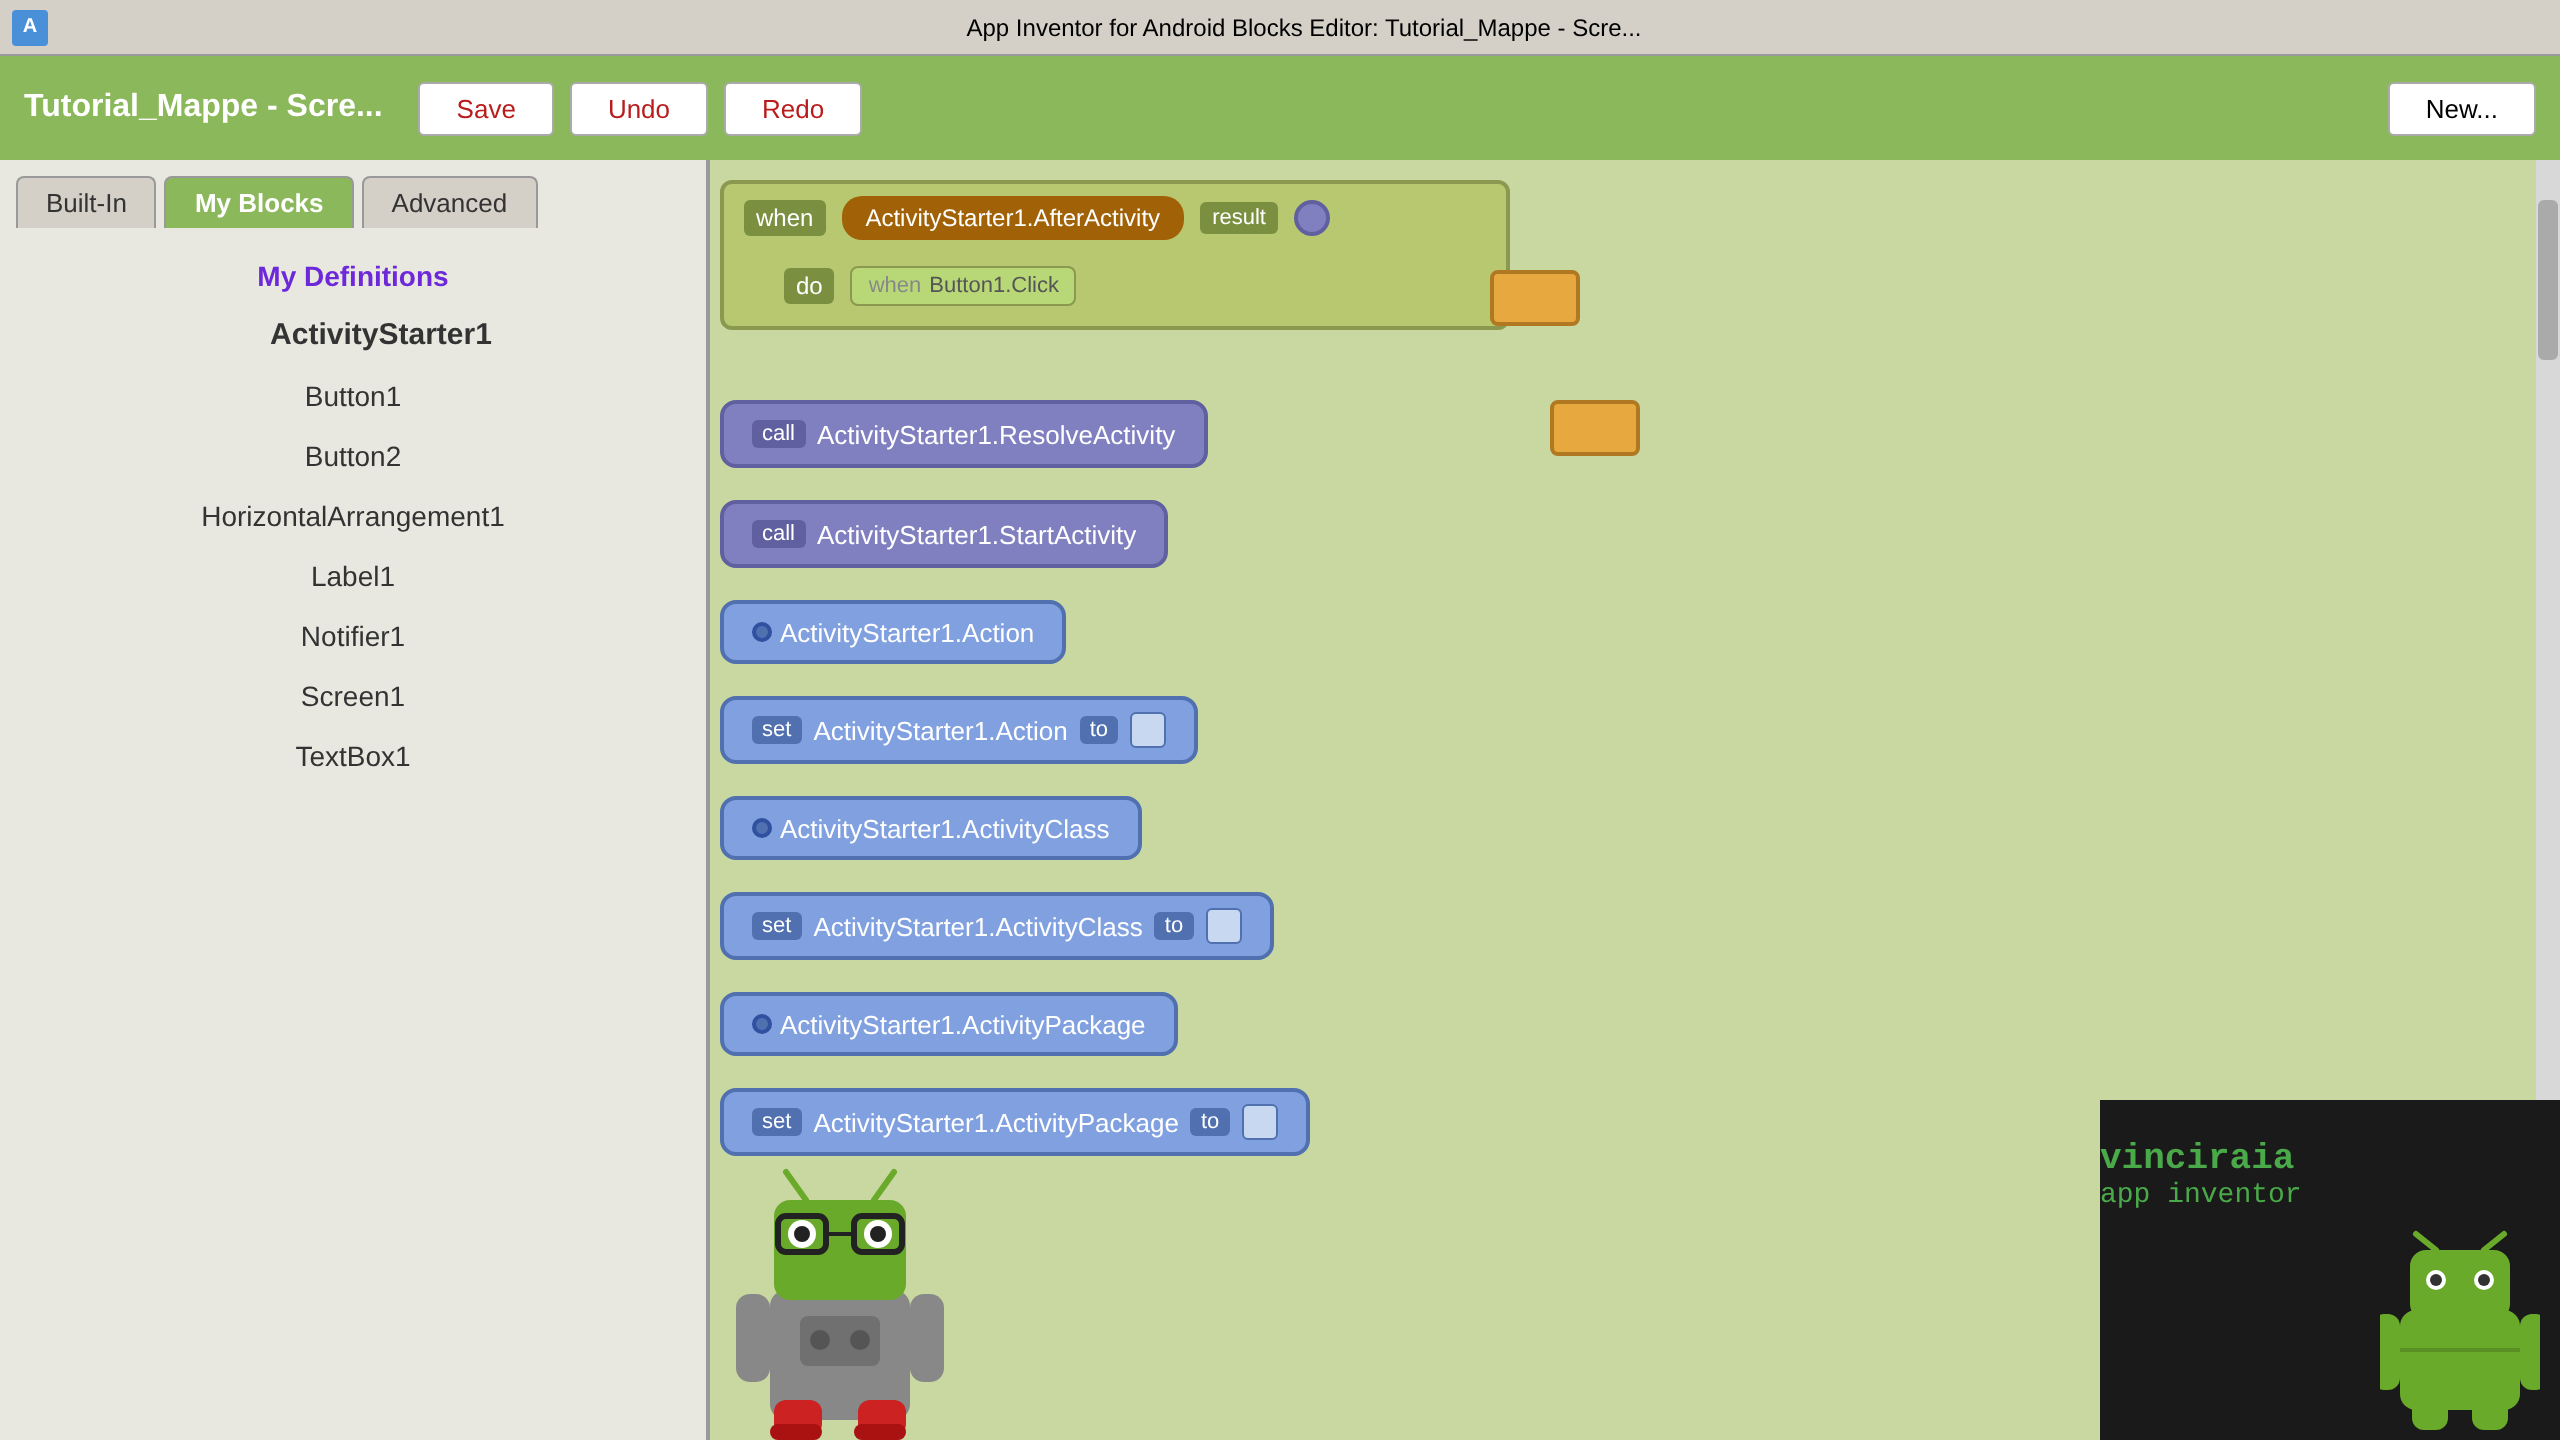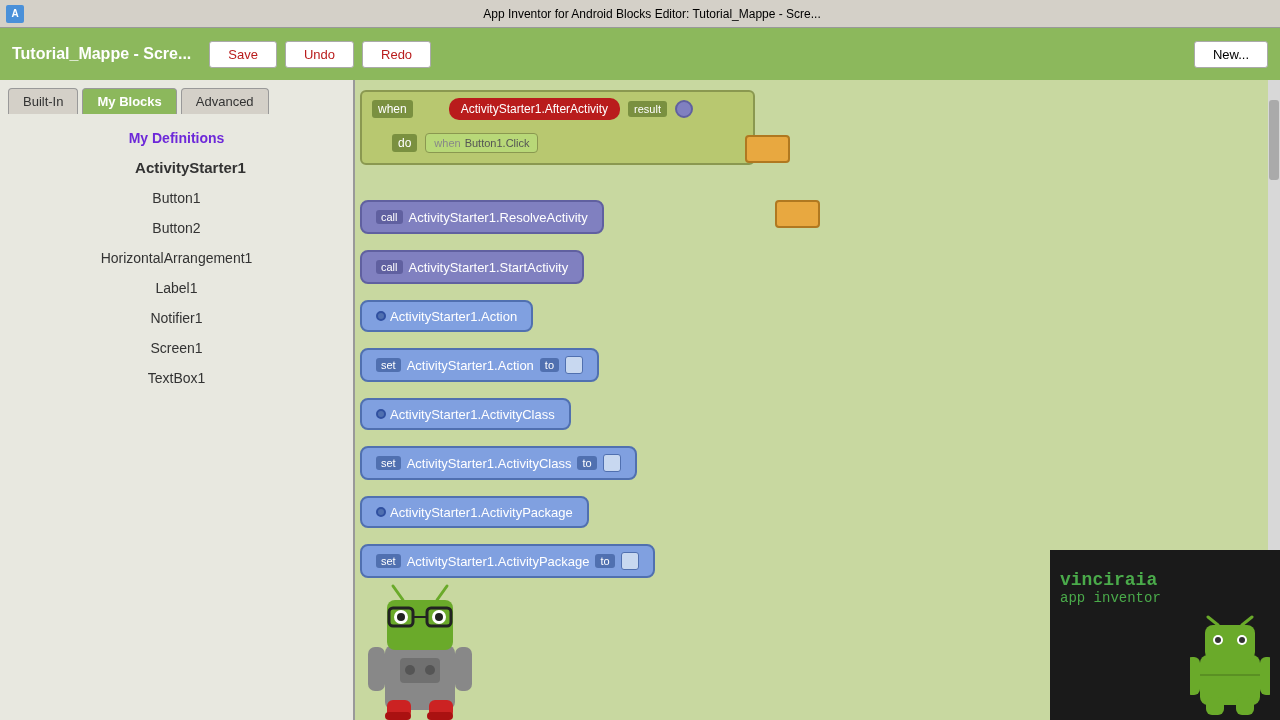--- a/index.html
+++ b/index.html
@@ -207,21 +207,21 @@
       <div class="sidebar-item">Screen1</div>
       <div class="sidebar-item">TextBox1</div>
     </div>
   </div>
 
   <div class="canvas">
 
     <div style="position:absolute; left:5px; top:10px; width:395px; background:#b8c870; border:2px solid #8a9850; border-radius:6px; padding:6px 10px 10px 10px;">
       <div style="display:flex; align-items:center; gap:8px;">
         <span style="background:#7a9040; border-radius:3px; padding:2px 6px; color:white; font-size:12px;">when</span>
-        <span style="background:#b91c1c; border-radius:10px; padding:4px 12px; color:white; font-size:12px;margin-left:28px;">ActivityStarter1.AfterActivity</span>
+        <span style="background:#a16207; border-radius:10px; padding:4px 12px; color:white; font-size:12px;">ActivityStarter1.AfterActivity</span>
         <span style="background:#7a9040; border-radius:3px; padding:2px 6px; color:white; font-size:11px;">result</span>
         <div style="width:18px;height:18px;background:#8080c0;border-radius:50%;border:2px solid #6060a0;"></div>
       </div>
       <div style="display:flex; align-items:center; gap:8px; margin-top:13px; padding-left:20px;">
         <span style="background:#7a9040; border-radius:3px; padding:2px 6px; color:white; font-size:12px;">do</span>
 
         <div style="background:#b8d878; border:1px solid #8a9850; border-radius:4px; padding:3px 8px; font-size:11px; color:#555; display:flex; align-items:center; gap:4px;">
           <span style="color:#888;">when</span>
           <span>Button1.Click</span>
         </div>
@@ -299,21 +299,21 @@
         <line x1="52" y1="10" x2="62" y2="2" stroke="#6aaa2a" stroke-width="3" stroke-linecap="round"></line>
 
         <rect x="-4" y="42" width="14" height="38" rx="6" fill="#6aaa2a"></rect>
         <rect x="70" y="42" width="14" height="38" rx="6" fill="#6aaa2a"></rect>
 
         <rect x="16" y="82" width="18" height="18" rx="6" fill="#6aaa2a"></rect>
         <rect x="46" y="82" width="18" height="18" rx="6" fill="#6aaa2a"></rect>
 
         <line x1="10" y1="60" x2="70" y2="60" stroke="rgba(0,0,0,0.15)" stroke-width="2"></line>
       </svg>
-      <div style="position:absolute; left:10px; top:20px; text-align:left;">
+      <div style="position:absolute; left:0; top:20px; text-align:left;">
         <div style="color:#4aaa4a; font-size:18px; font-weight:bold; font-family:'Courier New',monospace;">vinciraia</div>
         <div style="color:#4aaa4a; font-size:14px; font-family:'Courier New',monospace;">app inventor</div>
       </div>
     </div>
 
     <div style="position:absolute; bottom:0; left:0; width:130px; height:150px; display:flex; align-items:flex-end; justify-content:center;">
       <svg width="110" height="140" viewBox="0 0 110 140">
 
         <rect x="20" y="65" width="70" height="65" rx="8" fill="#888"></rect>
 

